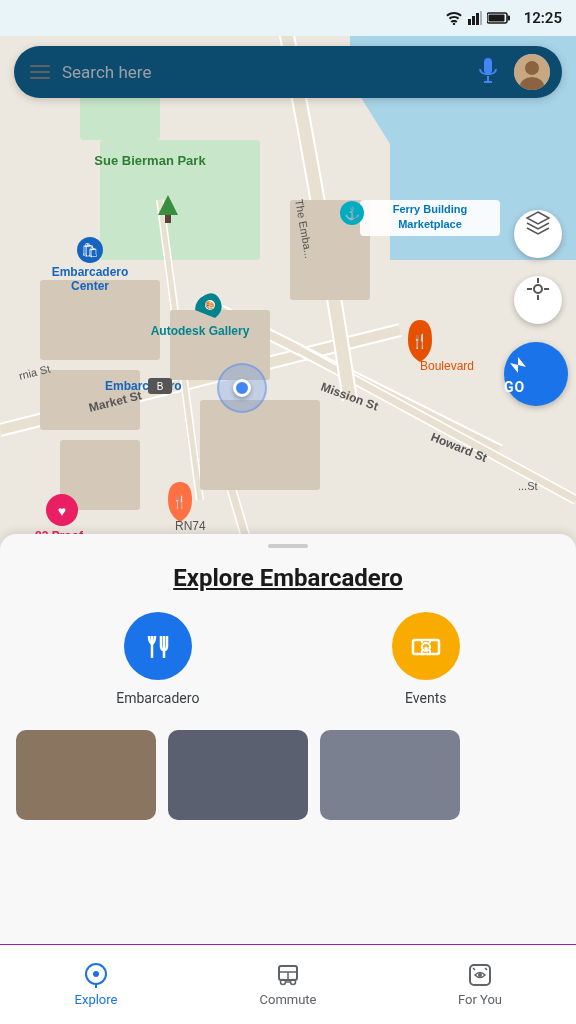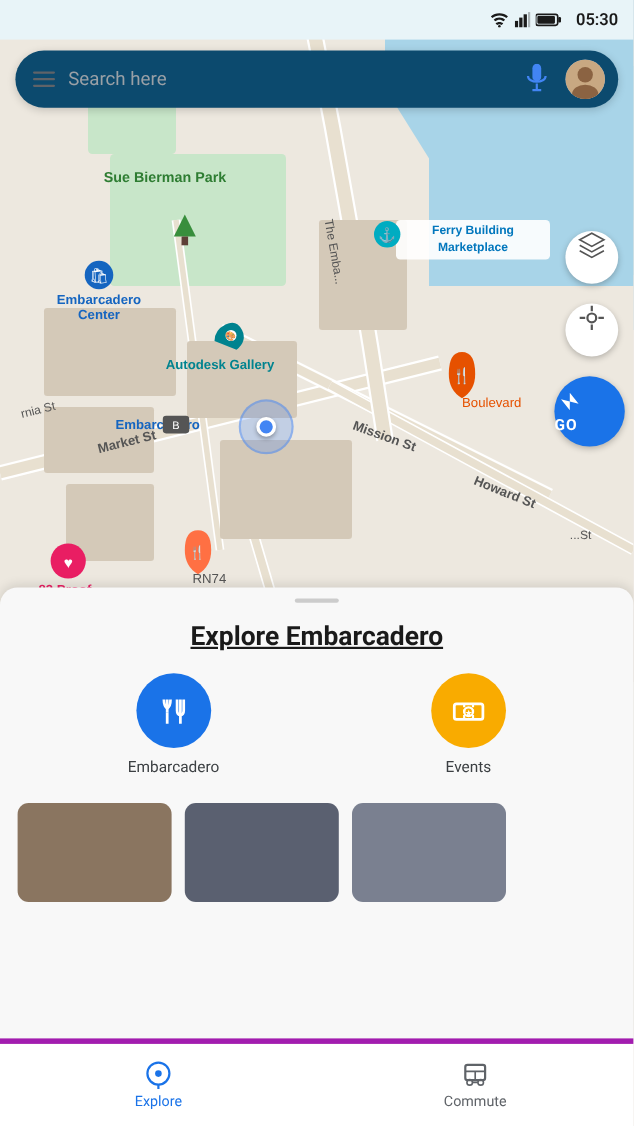--- a/index.html
+++ b/index.html
@@ -216,21 +216,21 @@
 
     
     .bottom-nav {
       position: absolute;
       bottom: 0; left: 0; right: 0;
       height: 80px;
       background: white;
       display: flex;
       align-items: center;
       justify-content: space-around;
-      border-top: 5px solid #a21caf;
+      border-top: 1px solid #a21caf;
       z-index: 200;
     }
     .nav-item {
       display: flex;
       flex-direction: column;
       align-items: center;
       gap: 4px;
       cursor: pointer;
       flex: 1;
     }
@@ -292,21 +292,21 @@
       <rect x="4" y="5" width="3" height="9" fill="#1a1a1a"></rect>
       <rect x="8" y="2" width="3" height="12" fill="#1a1a1a"></rect>
       <rect x="12" y="0" width="3" height="14" fill="#1a1a1a" opacity="0.3"></rect>
     </svg>
 
     <svg width="24" height="14" viewBox="0 0 24 14">
       <rect x="0" y="2" width="20" height="10" rx="2" ry="2" fill="none" stroke="#1a1a1a" stroke-width="1.5"></rect>
       <rect x="20.5" y="4.5" width="2.5" height="5" rx="1" fill="#1a1a1a"></rect>
       <rect x="1.5" y="3.5" width="16" height="7" rx="1" fill="#1a1a1a"></rect>
     </svg>
-    <span class="time">05:30</span>
+    <span class="time">12:25</span>
   </div>
 </div>
 
 <div class="search-bar-container">
   <div class="search-bar">
     <div class="hamburger-icon">
       <span></span>
         <span></span>
         <span></span>
     </div>
@@ -518,13 +518,24 @@
         <line x1="4" y1="10" x2="22" y2="10" stroke="#5f6368" stroke-width="1.5"></line>
         <line x1="13" y1="10" x2="13" y2="18" stroke="#5f6368" stroke-width="1.5"></line>
         <circle cx="8" cy="20" r="2.5" fill="none" stroke="#5f6368" stroke-width="1.5"></circle>
         <circle cx="18" cy="20" r="2.5" fill="none" stroke="#5f6368" stroke-width="1.5"></circle>
         <line x1="10.5" y1="20" x2="15.5" y2="20" stroke="#5f6368" stroke-width="1.5"></line>
       </svg>
     </div>
     <span class="nav-label">Commute</span>
   </div>
 
+  <div class="nav-item">
+    <div class="nav-icon">
+      <svg width="26" height="26" viewBox="0 0 26 26">
+        <rect x="3" y="3" width="20" height="20" rx="4" fill="none" stroke="#5f6368" stroke-width="2"></rect>
+        <path d="M8 13 Q13 8 18 13 Q13 18 8 13Z" fill="none" stroke="#5f6368" stroke-width="1.5"></path>
+        <circle cx="13" cy="13" r="2" fill="#5f6368"></circle>
+        <path d="M6 6 L8 8 M18 6 L20 8" stroke="#5f6368" stroke-width="1.5"></path>
+      </svg>
+    </div>
+    <span class="nav-label">For You</span>
+  </div>
 </div>
 
 </body></html>

